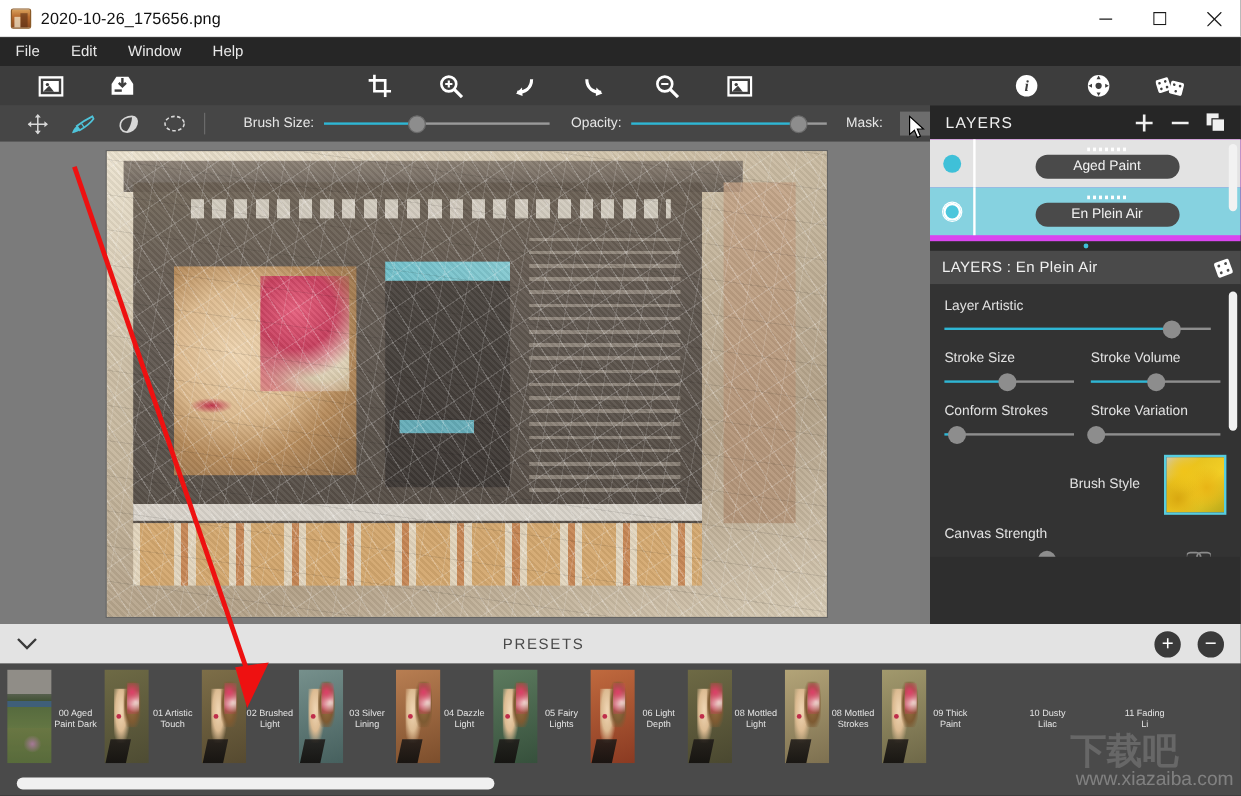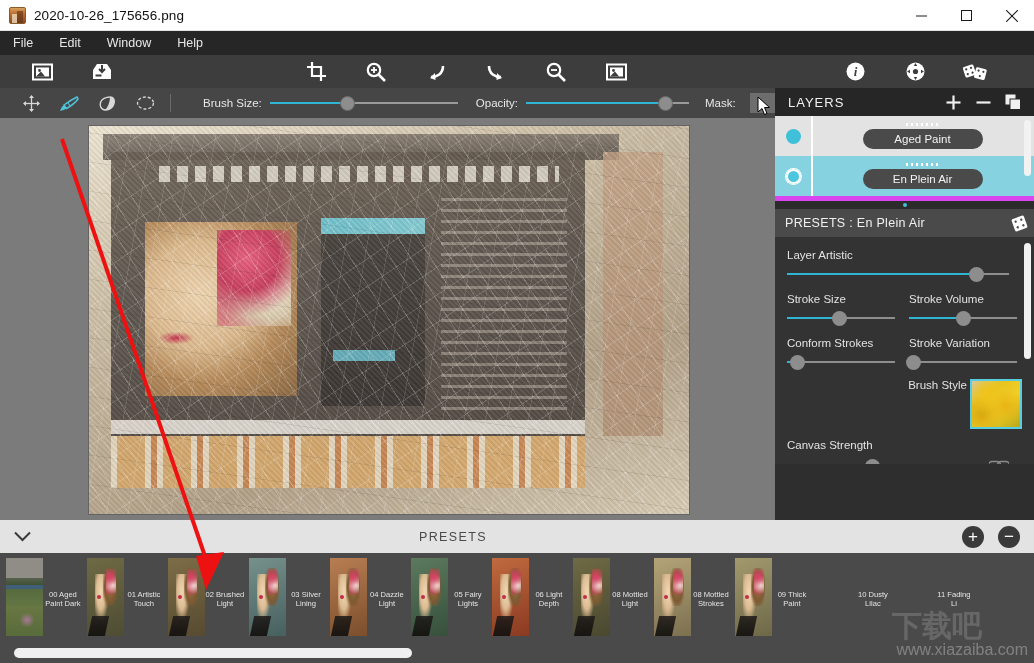--- a/index.html
+++ b/index.html
@@ -443,22 +443,22 @@
   .adj-slider {
     position: relative; height: 14px; display: flex; align-items: center;
   }
   .adj-slider .fill { height: 2px; background: #2fb6d4; }
   .adj-slider .rest { height: 2px; background: #8e8e8e; }
   .adj-slider .knob {
     position: absolute; width: 15px; height: 15px; border-radius: 50%;
     background: #8d8d8d; transform: translateX(-7px);
   }
   .brush-style-row {
-    display: flex; justify-content: flex-end;
-    gap: 3px; margin-bottom: 10px; margin-top: -2px;
+    display: flex; align-items: center; justify-content: flex-end;
+    gap: 20px; margin-bottom: 10px; margin-top: -2px;
   }
   .brush-swatch {
     width: 52px; height: 50px;
     border: 2px solid #56cde0;
     background:
       radial-gradient(circle at 30% 25%, #f0c41a 0%, rgba(230,180,20,0) 40%),
       radial-gradient(circle at 70% 55%, #e8b415 0%, rgba(220,170,18,0) 42%),
       radial-gradient(circle at 20% 75%, #d9a810 0%, rgba(210,160,15,0) 40%),
       linear-gradient(140deg,#cfc9bf 0%, #e8c320 30%, #f2cf26 60%, #b9a81a 100%);
   }
@@ -736,21 +736,21 @@
           <div class="layer-pill">En Plein Air</div>
         </div>
       </div>
       <div class="layers-scroll"></div>
     </div>
     <div class="layers-pager">
       <div class="pager-dot"></div>
     </div>
 
     <div class="adjust-header">
-      <div class="adjust-title">PRESETS : En Plein Air</div>
+      <div class="adjust-title">LAYERS : En Plein Air</div>
       <div class="adjust-dice">
         <svg width="19" height="17" viewBox="0 0 19 17">
           <g transform="rotate(-20 9.5 8.5)">
             <rect x="3" y="2" width="13" height="13" rx="1.8" fill="#fff"></rect>
             <circle cx="6.5" cy="5.5" r="1.2" fill="#4a4a4a"></circle>
             <circle cx="12.5" cy="5.5" r="1.2" fill="#4a4a4a"></circle>
             <circle cx="6.5" cy="11.5" r="1.2" fill="#4a4a4a"></circle>
             <circle cx="12.5" cy="11.5" r="1.2" fill="#4a4a4a"></circle>
           </g>
         </svg>

